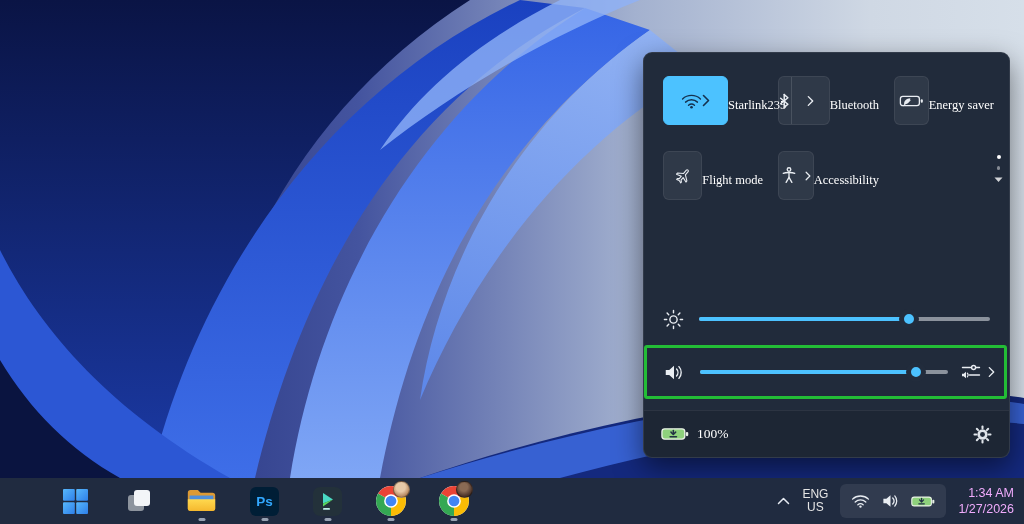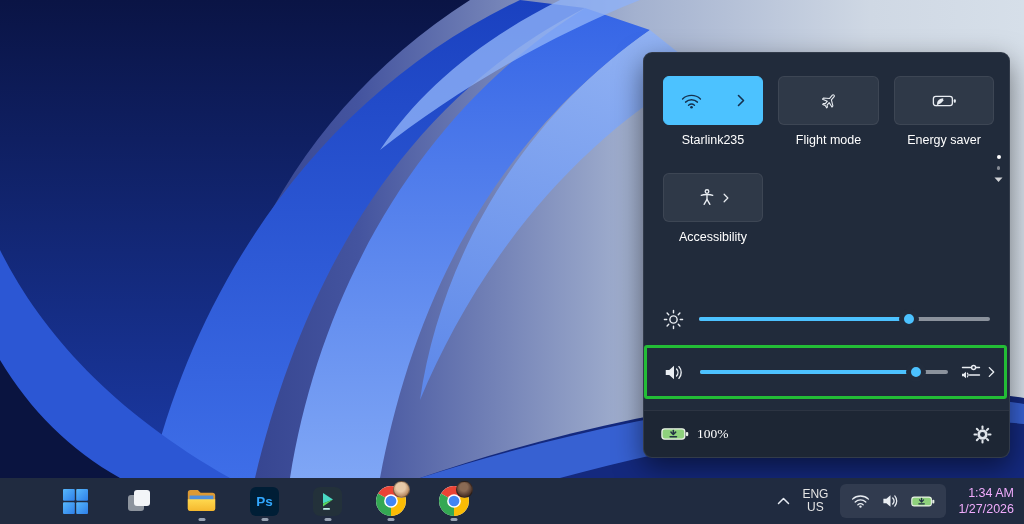--- a/index.html
+++ b/index.html
@@ -7,21 +7,21 @@
   .screen{position:relative;width:1024px;height:524px;overflow:hidden;
     font-family:"Liberation Sans","DejaVu Sans",sans-serif;color:#f2f5f9;}
   .wallpaper{position:absolute;inset:0;width:1024px;height:478px;display:block;}
 
   
   .panel{position:absolute;left:643px;top:52px;width:367px;height:406px;
     background:#212b3b;border:1px solid rgba(255,255,255,.08);border-radius:9px;
     box-shadow:0 10px 28px rgba(0,0,0,.5);}
   .tiles{position:absolute;left:19px;top:23px;display:grid;
     grid-template-columns:100px 101px 100px;column-gap:15px;row-gap:26px;}
-  .tile-cell{display:flex;flex-direction:column;align-items:center;}
+  .tile-cell{display:flex;align-items:center;font-family:Liberation Serif, serif;}
   .tile{width:100%;height:49px;border-radius:6px;background:rgba(255,255,255,.065);
     border:1px solid rgba(255,255,255,.07);display:flex;align-items:center;
     justify-content:center;cursor:pointer;}
   .tile.active{background:var(--accent);border-color:var(--accent);}
   .tile.active svg{stroke:#15314e;}
   .tile.split{padding:0;}
   .tile .half{flex:1;display:flex;align-items:center;justify-content:center;height:100%;}
   .tile .half.narrow{flex:0 0 37px;}
   .tile .vdiv{width:1px;height:100%;background:rgba(255,255,255,.13);}
   .tile-label{margin-top:8px;font-size:12.5px;line-height:14px;color:#fff;white-space:nowrap;}
@@ -130,42 +130,60 @@
             <path d="M8.6 13.8a5.2 5.2 0 0 1 6.8 0"></path>
               <circle cx="12" cy="16.2" r="1.5" fill="#15314e" stroke="none"></circle>
           </svg>
           <svg class="icon" width="8" height="13" viewBox="0 0 8 13">
               <path d="M1.5 1.5 6.5 6.5 1.5 11.5"></path>
             </svg>
         </div>
         <div class="tile-label">Starlink235</div>
       </div>
 
-
       <div class="tile-cell">
-        <div class="tile">
-          <svg class="icon" width="20" height="20" viewBox="0 0 24 24" style="stroke-width:1.3">
-            <g transform="rotate(40 12 12)">
-              <path d="M10.6 9.2 4.6 13.6v1.7l6-1.9v3.9l-1.8 1.4v1.3l3.2-.9 3.2.9v-1.3L13.4 17.3v-3.9l6 1.9v-1.7l-6-4.4V4.1a1.4 1.4 0 0 0-2.8 0z"></path>
-            </g>
-          </svg>
-        </div>
-        <div class="tile-label">Flight mode</div>
+        <div class="tile split">
+          <div class="half">
+            <svg class="icon" width="11" height="16" viewBox="0 0 12 16">
+              <path d="M5.7 1v14"></path>
+                <path d="M5.7 1l4 3.4L1.8 11"></path>
+                <path d="M5.7 15l4-3.4L1.8 5"></path>
+            </svg>
+          </div>
+          <div class="vdiv"></div>
+          <div class="half narrow">
+            <svg class="icon" width="7" height="12" viewBox="0 0 8 13">
+                <path d="M1.5 1.5 6.5 6.5 1.5 11.5"></path>
+              </svg>
+          </div>
+        </div>
+        <div class="tile-label">Bluetooth</div>
       </div>
 
       <div class="tile-cell">
         <div class="tile">
           <svg class="icon" width="25" height="16" viewBox="0 0 27 16" style="stroke-width:1.4">
             <rect x="1.5" y="3" width="20.5" height="10" rx="2.6"></rect>
             <rect x="23.5" y="6.2" width="2.2" height="3.6" rx="1" fill="#e9edf2" stroke="none"></rect>
             <path d="M5.5 11.4 C5.3 7.6 8.2 5.2 12.2 5.1 C12 9.3 9.4 11.7 5.5 11.4 Z" fill="#e9edf2" stroke="none"></path>
             <path d="M5 13 C7 10.5 9.5 8.5 12 7.3" style="stroke-width:1.1"></path>
           </svg>
         </div>
         <div class="tile-label">Energy saver</div>
+      </div>
+
+      <div class="tile-cell">
+        <div class="tile">
+          <svg class="icon" width="20" height="20" viewBox="0 0 24 24" style="stroke-width:1.3">
+            <g transform="rotate(40 12 12)">
+              <path d="M10.6 9.2 4.6 13.6v1.7l6-1.9v3.9l-1.8 1.4v1.3l3.2-.9 3.2.9v-1.3L13.4 17.3v-3.9l6 1.9v-1.7l-6-4.4V4.1a1.4 1.4 0 0 0-2.8 0z"></path>
+            </g>
+          </svg>
+        </div>
+        <div class="tile-label">Flight mode</div>
       </div>
 
 
       <div class="tile-cell">
         <div class="tile" style="gap:7px;">
           <svg class="icon" width="18" height="19" viewBox="0 0 20 20" style="stroke-width:1.5">
             <circle cx="10" cy="3.4" r="2"></circle>
             <path d="M3.6 7.6 C6.2 6.4 13.8 6.4 16.4 7.6"></path>
             <path d="M10 7.3 V12"></path>
             <path d="M10 12 6.8 17.6 M10 12 13.2 17.6"></path>

